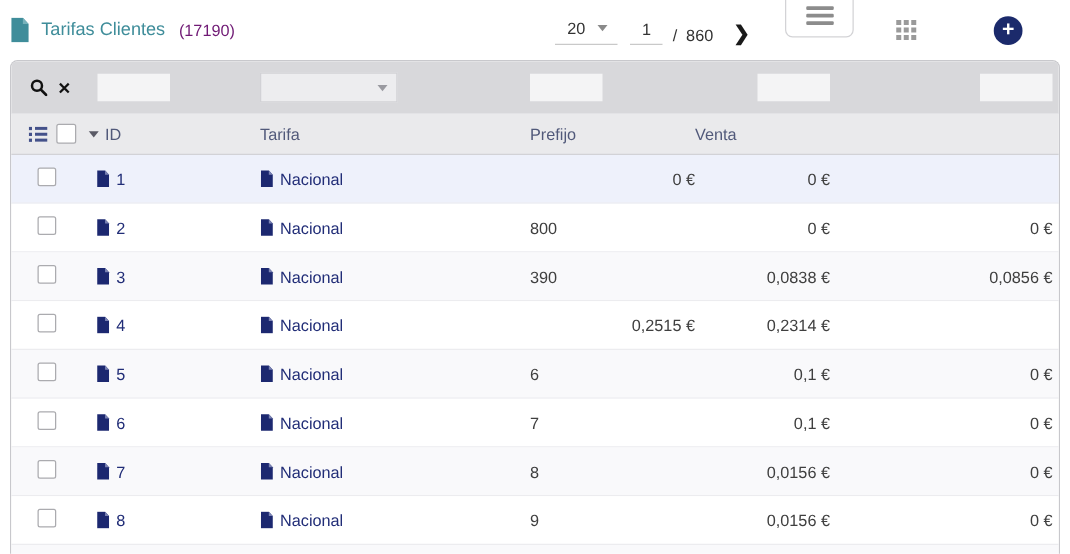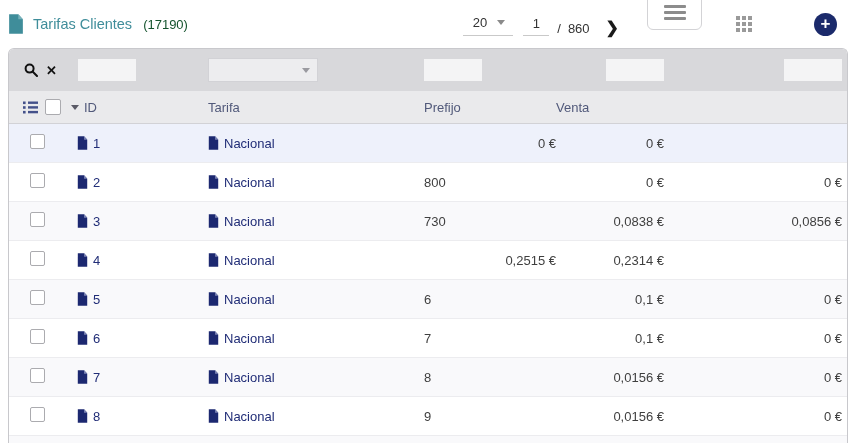--- a/index.html
+++ b/index.html
@@ -1,23 +1,23 @@
 <!DOCTYPE html>
 <html><head>
 <meta charset="utf-8">
 <style>
   * { margin:0; padding:0; box-sizing:border-box; }
   html,body { width:856px; height:443px; overflow:hidden; background:#fff;
     font-family:"Liberation Sans", sans-serif; }
 
   
-  .topbar { height:48px; display:flex; align-items:center; padding:0 9px 0 8px; background:#fff; }
+  .topbar { height:48px; display:flex; align-items:center; padding:0 28px 0 8px; background:#fff; }
   .title-group { display:flex; align-items:center; gap:9px; }
   .title { color:#3f8d9a; font-size:14.5px; }
-  .count { color:#14532d; font-size:13px; margin-left:2px; }
+  .count { color:#701a75; font-size:13px; margin-left:2px; }
   .topbar-right { margin-left:auto; display:flex; align-items:center; }
   .pager { display:flex; align-items:flex-end; font-size:13px; color:#333; }
   .page-size { display:flex; align-items:center; gap:10px; border-bottom:1px solid #c9c9c9;
     padding:2px 8px 5px 10px; cursor:pointer; }
   .caret-down { width:0; height:0; border-left:4px solid transparent; border-right:4px solid transparent;
     border-top:5px solid #8a8a8a; display:inline-block; }
   .page-input { width:26px; border:none; border-bottom:1px solid #c9c9c9; text-align:center;
     font-size:13px; color:#333; margin-left:10px; padding-bottom:4px; background:transparent;
     font-family:"Liberation Sans", sans-serif; }
   .slash { margin:0 7px 0 8px; }
@@ -235,21 +235,21 @@
       </svg>
       <span>3</span>
     </div>
     <div class="c-link">
       <svg class="doc-icon" width="11" height="14" viewBox="0 0 14 17">
         <path d="M1 0 H9 L13 4.3 V17 H1 Z" fill="#1c2870"></path>
         <path d="M9 0 L9 4.3 H13 Z" fill="#7c84b4"></path>
       </svg>
       <span>Nacional</span>
     </div>
-    <div>730</div>
+    <div>390</div>
     <div class="c-right">0,0838 €</div>
     <div class="c-right">0,0856 €</div>
   </div>
       <div class="cols row">
     <div class="c-sel">
       <span class="cb"></span>
     </div>
     <div class="c-link c-id">
       <svg class="doc-icon" width="11" height="14" viewBox="0 0 14 17">
         <path d="M1 0 H9 L13 4.3 V17 H1 Z" fill="#1c2870"></path>

